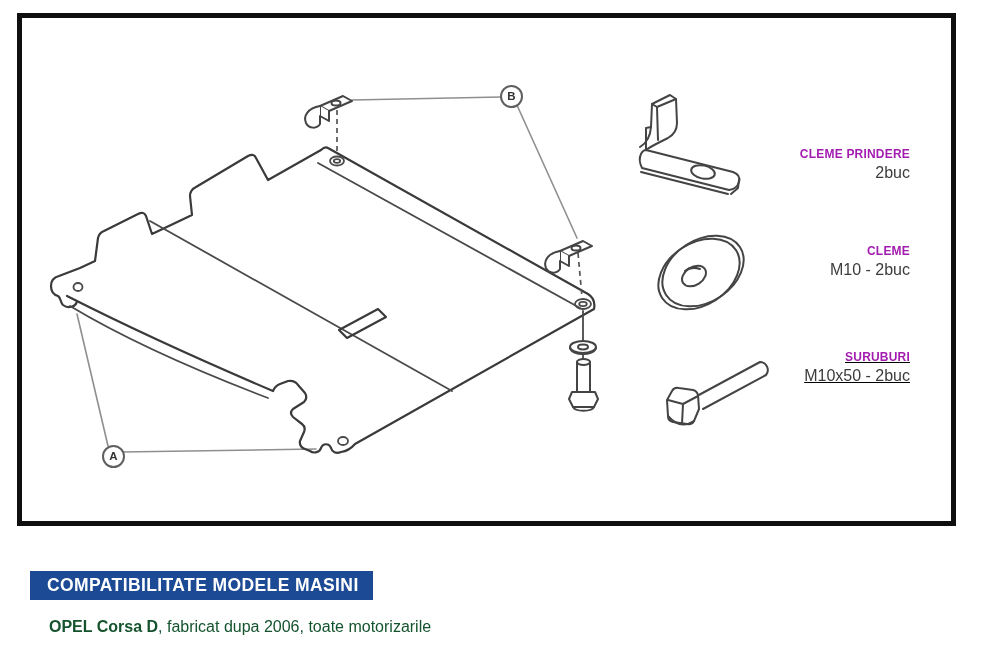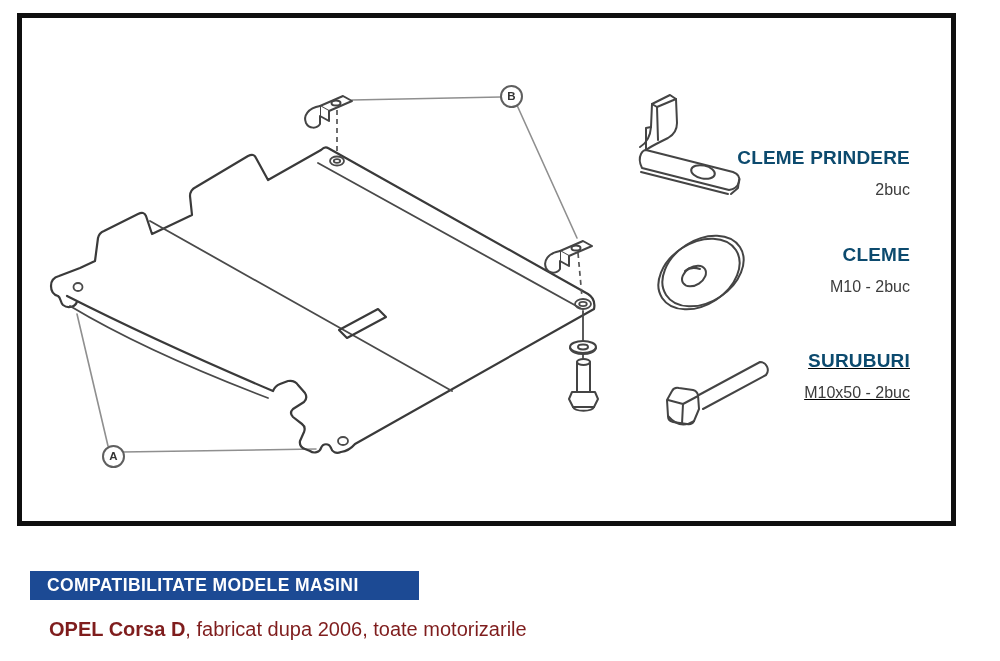--- a/index.html
+++ b/index.html
@@ -17,28 +17,28 @@
   .ln-ic{fill:#ffffff;stroke:#444444;stroke-width:2;stroke-linejoin:round;stroke-linecap:round;}
   .ln-ic-open{fill:none;stroke:#444444;stroke-width:2;stroke-linejoin:round;stroke-linecap:round;}
   .dash{fill:none;stroke:#555555;stroke-width:1.7;stroke-dasharray:5 4;}
   .leader{fill:none;stroke:#8f8f8f;stroke-width:1.6;stroke-linecap:round;}
   .callout{
     position:absolute;width:19px;height:19px;border:2px solid #5f5f5f;border-radius:50%;
     background:#ffffff;color:#333333;font-size:11.5px;font-weight:bold;
     display:flex;align-items:center;justify-content:center;line-height:1;
   }
   .part-label{position:absolute;right:90px;text-align:right;}
-  .part-title{font-size:19px;font-weight:bold;color:#0c4a6e;letter-spacing:.2px;white-space:nowrap;}
-  .part-spec{font-size:16px;color:#3c3c3c;margin-top:12px;white-space:nowrap;}
+  .part-title{font-size:12px;font-weight:bold;color:#a21caf;letter-spacing:.2px;white-space:nowrap;}
+  .part-spec{font-size:16px;color:#3c3c3c;margin-top:3px;white-space:nowrap;}
   .compat-banner{
-    position:absolute;left:30px;top:571px;width:389px;height:29px;background:#1c4a94;
+    position:absolute;left:30px;top:571px;width:343px;height:29px;background:#1c4a94;
     color:#ffffff;font-weight:bold;font-size:17.5px;line-height:29px;
     padding-left:17px;box-sizing:border-box;letter-spacing:.4px;white-space:nowrap;
   }
-  .model-line{position:absolute;left:49px;top:618px;font-size:20px;color:#7f1d1d;white-space:nowrap;text-align:right;}
+  .model-line{position:absolute;left:49px;top:618px;font-size:16px;color:#14532d;white-space:nowrap;text-align:right;}
   .model-name{font-weight:bold;}
 </style>
 </head>
 <body>
 
 <div class="page">
 
   <div class="frame"></div>
 
   <svg class="art" viewBox="0 0 1000 661">

